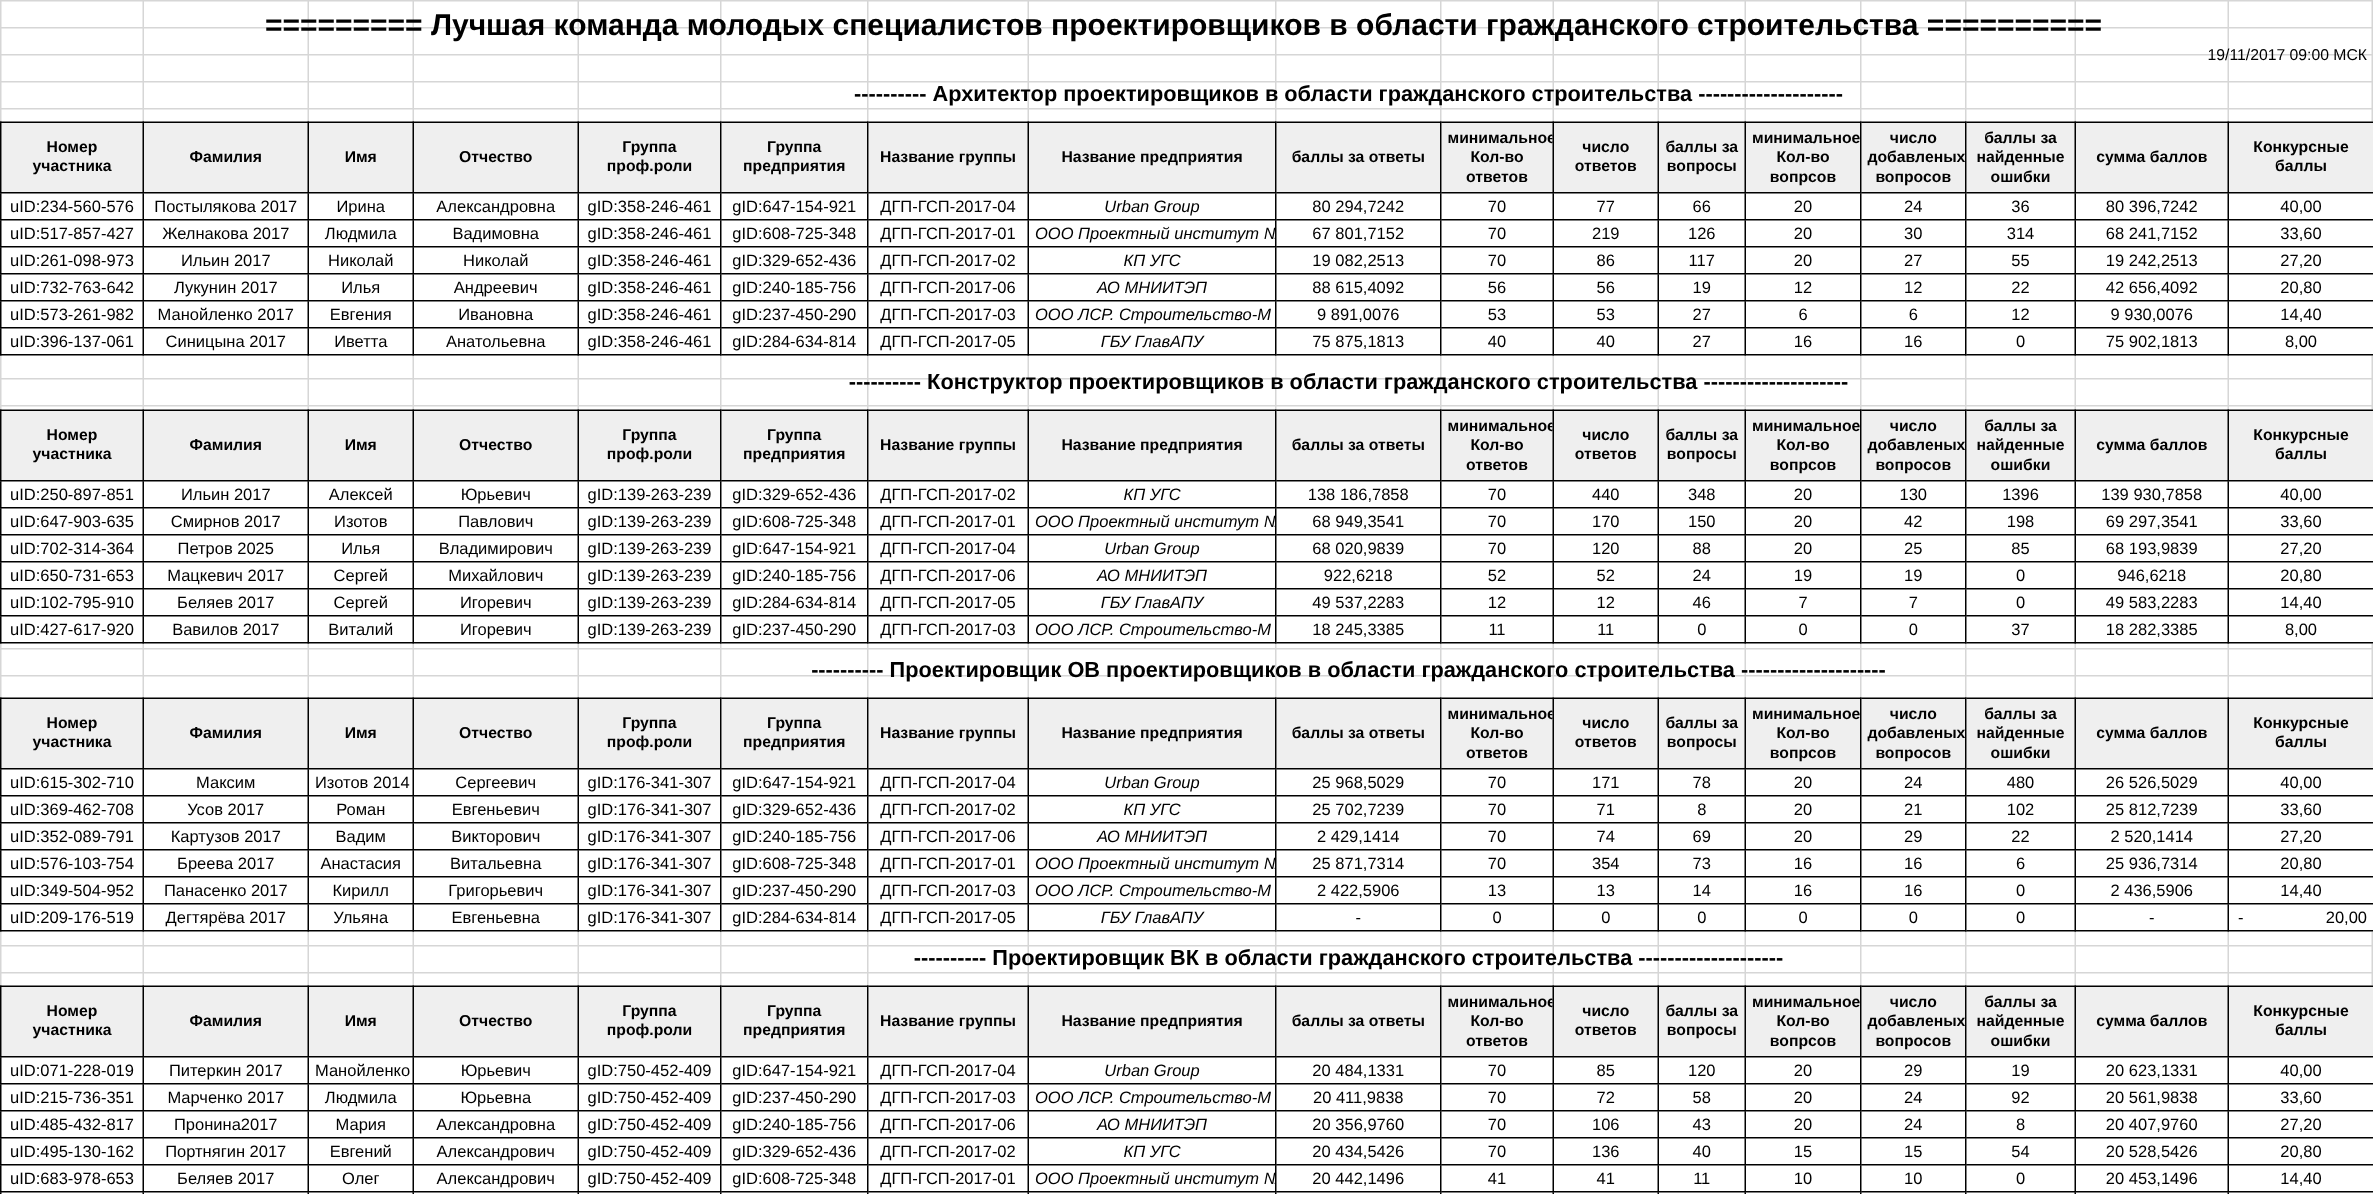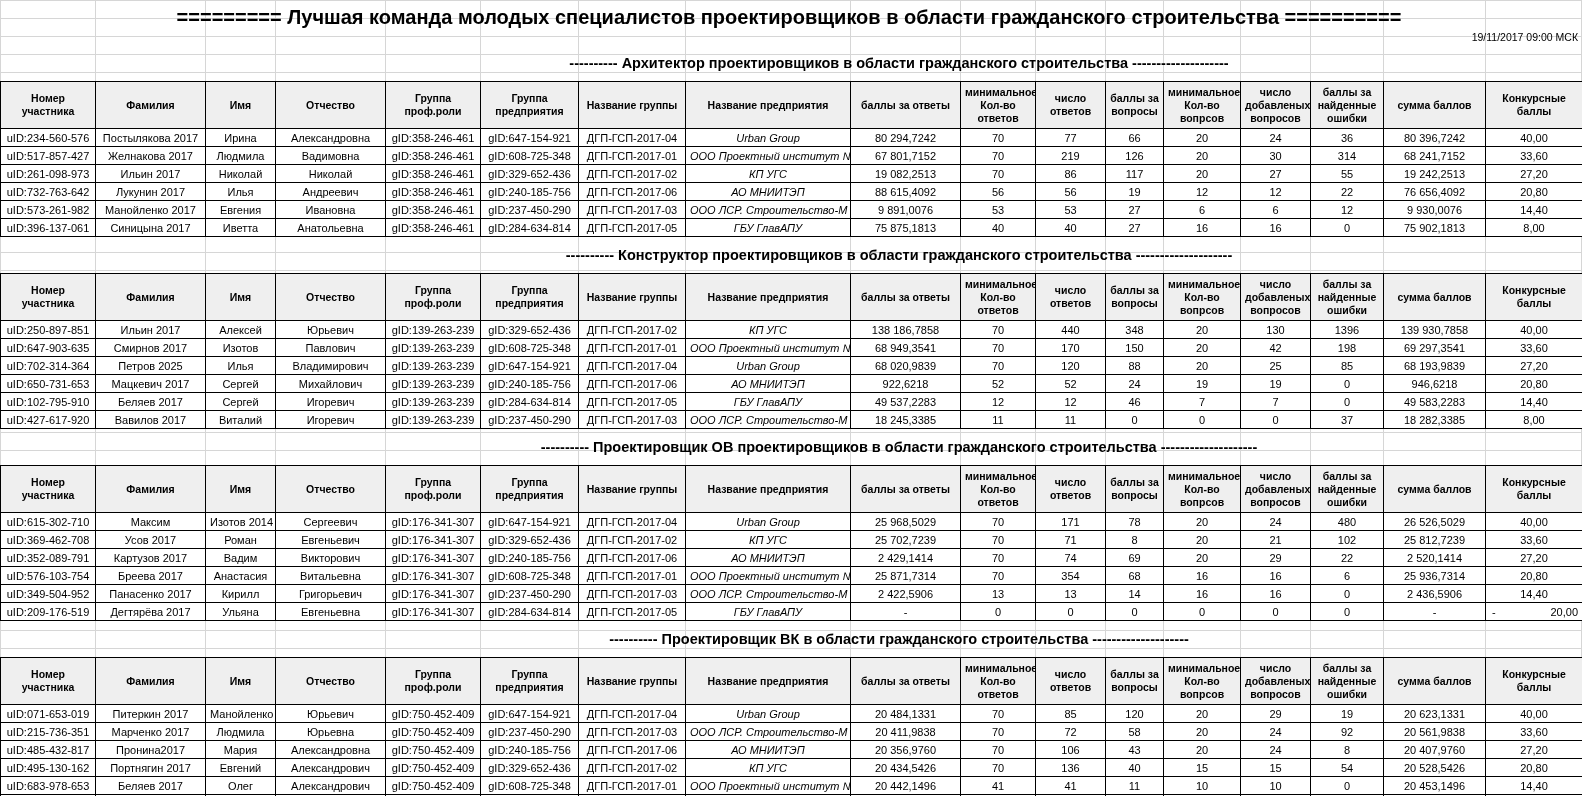--- a/index.html
+++ b/index.html
@@ -266,21 +266,21 @@
             <td class="c-cnt">gID:240-185-756</td>
             <td class="c-cnt">ДГП-ГСП-2017-06</td>
             <td class="c-ent">АО МНИИТЭП</td>
             <td class="c-num">88 615,4092</td>
             <td class="c-cnt">56</td>
             <td class="c-cnt">56</td>
             <td class="c-cnt">19</td>
             <td class="c-cnt">12</td>
             <td class="c-cnt">12</td>
             <td class="c-cnt">22</td>
-            <td class="c-num">76 656,4092</td>
+            <td class="c-num">42 656,4092</td>
             <td class="c-comp">20,80</td>
           </tr>
           <tr>
             <td class="c-id">uID:573-261-982</td>
             <td class="c-cnt">Манойленко 2017</td>
             <td class="c-cnt">Евгения</td>
             <td class="c-cnt">Ивановна</td>
             <td class="c-cnt">gID:358-246-461</td>
             <td class="c-cnt">gID:237-450-290</td>
             <td class="c-cnt">ДГП-ГСП-2017-03</td>
@@ -584,21 +584,21 @@
             <td class="c-cnt">Бреева 2017</td>
             <td class="c-cnt">Анастасия</td>
             <td class="c-cnt">Витальевна</td>
             <td class="c-cnt">gID:176-341-307</td>
             <td class="c-cnt">gID:608-725-348</td>
             <td class="c-cnt">ДГП-ГСП-2017-01</td>
             <td class="c-ent">ООО Проектный институт №2</td>
             <td class="c-num">25 871,7314</td>
             <td class="c-cnt">70</td>
             <td class="c-cnt">354</td>
-            <td class="c-cnt">68</td>
+            <td class="c-cnt">73</td>
             <td class="c-cnt">16</td>
             <td class="c-cnt">16</td>
             <td class="c-cnt">6</td>
             <td class="c-num">25 936,7314</td>
             <td class="c-comp">20,80</td>
           </tr>
           <tr>
             <td class="c-id">uID:349-504-952</td>
             <td class="c-cnt">Панасенко 2017</td>
             <td class="c-cnt">Кирилл</td>
@@ -677,21 +677,21 @@
             <th>баллы за вопросы</th>
             <th>минимальное Кол-во вопрсов</th>
             <th>число добавленых вопросов</th>
             <th>баллы за найденные ошибки</th>
             <th>сумма баллов</th>
             <th>Конкурсные баллы</th>
           </tr>
         </thead>
         <tbody>
           <tr>
-            <td class="c-id">uID:071-653-019</td>
+            <td class="c-id">uID:071-228-019</td>
             <td class="c-cnt">Питеркин 2017</td>
             <td class="c-cnt">Манойленко</td>
             <td class="c-cnt">Юрьевич</td>
             <td class="c-cnt">gID:750-452-409</td>
             <td class="c-cnt">gID:647-154-921</td>
             <td class="c-cnt">ДГП-ГСП-2017-04</td>
             <td class="c-ent">Urban Group</td>
             <td class="c-num">20 484,1331</td>
             <td class="c-cnt">70</td>
             <td class="c-cnt">85</td>

